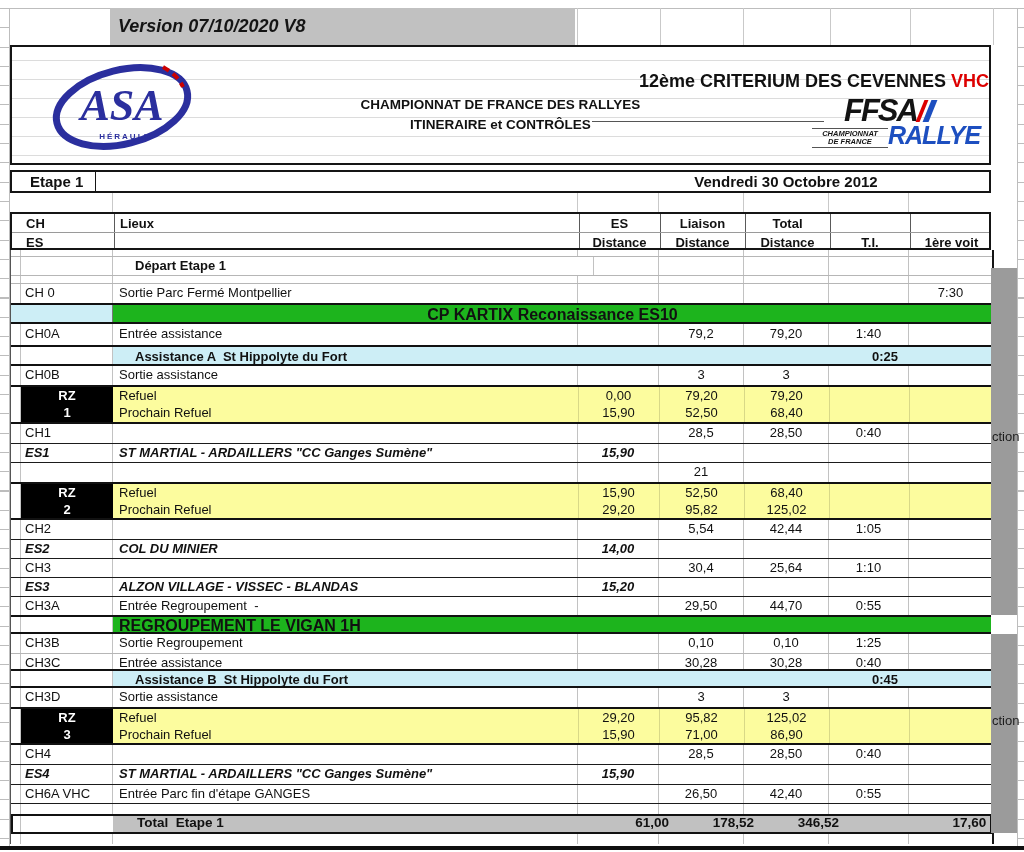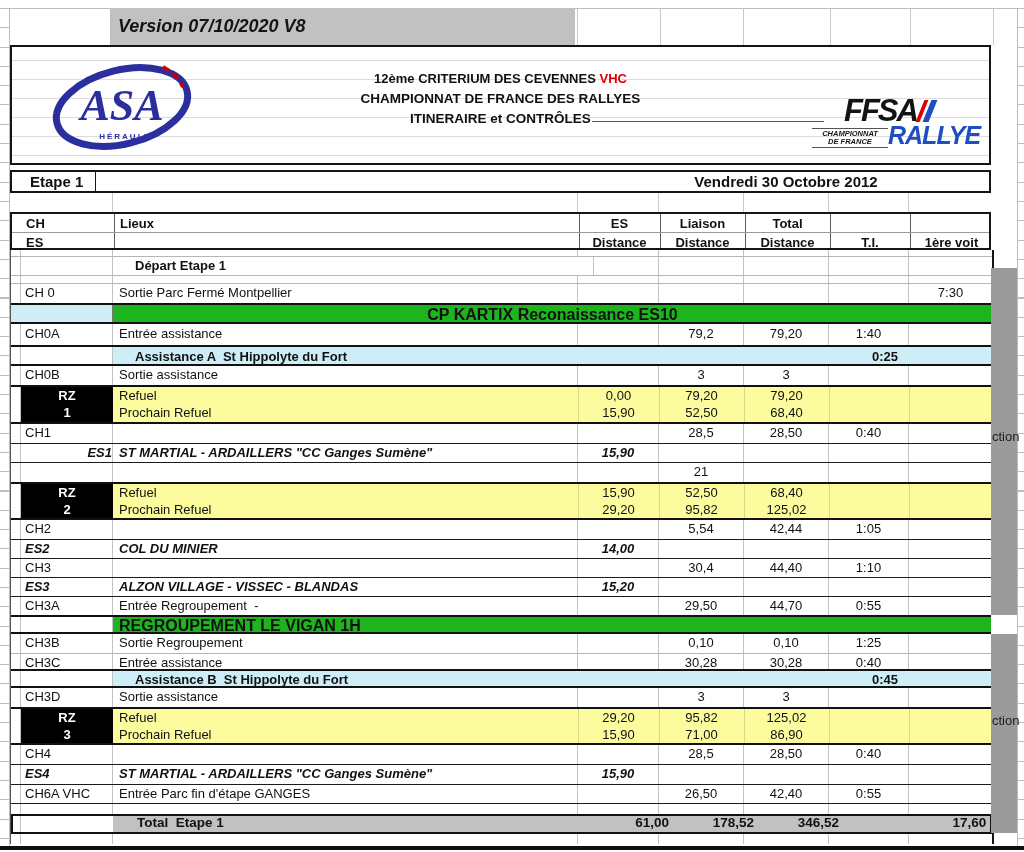--- a/index.html
+++ b/index.html
@@ -10,21 +10,21 @@
   .gridcol{background:repeating-linear-gradient(to bottom,#bdbdbd 0 1px,transparent 1px 19.3px);}
   .hstub{background:#c9c9c9;width:1px;}
   .hline-top{height:1px;background:#bdbdbd;}
   
   #version-cell{left:110px;top:8px;width:465px;height:37px;background:var(--grayhdr);
     font-size:18px;font-weight:bold;line-height:37px;padding-left:8px;color:#141414;font-style:italic;}
   
   #title-box{left:10px;top:45px;width:981px;height:120px;border:2px solid #151515;background:#fff;}
   .boxline{position:absolute;left:0;right:0;height:1px;background:#dcdcdc;}
   #titles{position:absolute;left:0;right:0;top:24px;text-align:center;z-index:3;}
-  #title-main{font-size:13px;font-weight:bold;white-space:pre;}
+  #title-main{font-size:18px;font-weight:bold;white-space:pre;text-align:right;}
   #title-main .accent{color:var(--red);}
   .subtitle{font-size:13.5px;font-weight:bold;margin-top:5px;white-space:pre;}
   
   #ffsa-line{position:absolute;left:580px;top:74px;width:232px;height:1px;background:#555;z-index:2;}
   #ffsa-name{position:absolute;left:832px;top:46px;z-index:4;display:flex;align-items:center;
     font-size:31px;font-weight:800;font-style:italic;letter-spacing:-2px;color:#131313;}
   .sl{display:inline-block;height:22px;transform:skewX(-22deg);margin-left:3px;}
   .sl.red{width:4px;background:var(--red);}
   .sl.blue{width:6px;background:var(--ffsablue);}
   #ffsa-champ{position:absolute;left:800px;top:81px;width:76px;text-align:center;z-index:4;
@@ -261,21 +261,21 @@
         <div class="c vr " style="left: 10px; width: 92px; line-height: 17px; padding-left: 4px;">CH1</div>
         <div class="c vr " style="left: 102px; width: 465px; line-height: 17px; padding-left: 6px;"></div>
         <div class="c vr ctr " style="left: 567px; width: 81px; line-height: 17px;"></div>
         <div class="c vr ctr" style="left: 648px; width: 85px; line-height: 17px;">28,5</div>
         <div class="c vr ctr" style="left: 733px; width: 85px; line-height: 17px;">28,50</div>
         <div class="c vr ctr" style="left: 818px; width: 80px; line-height: 17px;">0:40</div>
         <div class="c ctr" style="left: 898px; width: 83px; line-height: 17px;"></div>
       </div>
       <div class="row es bt-b1" style="height: 19px;">
         <div class="c vr" style="left: 0px; width: 10px; line-height: 17px;"></div>
-        <div class="c vr bi " style="left: 10px; width: 92px; line-height: 17px; padding-left: 4px; text-align: right;">ES1</div>
+        <div class="c vr bi " style="left: 10px; width: 92px; line-height: 17px; padding-left: 4px;">ES1</div>
         <div class="c vr bi " style="left: 102px; width: 465px; line-height: 17px; padding-left: 6px;">ST MARTIAL - ARDAILLERS "CC Ganges Sumène"</div>
         <div class="c vr ctr bi " style="left: 567px; width: 81px; line-height: 17px;">15,90</div>
         <div class="c vr ctr" style="left: 648px; width: 85px; line-height: 17px;"></div>
         <div class="c vr ctr" style="left: 733px; width: 85px; line-height: 17px;"></div>
         <div class="c vr ctr" style="left: 818px; width: 80px; line-height: 17px;"></div>
         <div class="c ctr" style="left: 898px; width: 83px; line-height: 17px;"></div>
       </div>
       <div class="row n bt-b1" style="height: 20px;">
         <div class="c vr" style="left: 0px; width: 10px; line-height: 18px;"></div>
         <div class="c vr " style="left: 10px; width: 92px; line-height: 18px; padding-left: 4px;"></div>
@@ -335,21 +335,21 @@
         <div class="c vr ctr" style="left: 733px; width: 85px; line-height: 17px;"></div>
         <div class="c vr ctr" style="left: 818px; width: 80px; line-height: 17px;"></div>
         <div class="c ctr" style="left: 898px; width: 83px; line-height: 17px;"></div>
       </div>
       <div class="row n bt-b1" style="height: 19px;">
         <div class="c vr" style="left: 0px; width: 10px; line-height: 17px;"></div>
         <div class="c vr " style="left: 10px; width: 92px; line-height: 17px; padding-left: 4px;">CH3</div>
         <div class="c vr " style="left: 102px; width: 465px; line-height: 17px; padding-left: 6px;"></div>
         <div class="c vr ctr " style="left: 567px; width: 81px; line-height: 17px;"></div>
         <div class="c vr ctr" style="left: 648px; width: 85px; line-height: 17px;">30,4</div>
-        <div class="c vr ctr" style="left: 733px; width: 85px; line-height: 17px;">44,40</div>
+        <div class="c vr ctr" style="left: 733px; width: 85px; line-height: 17px;">25,64</div>
         <div class="c vr ctr" style="left: 818px; width: 80px; line-height: 17px;">1:10</div>
         <div class="c ctr" style="left: 898px; width: 83px; line-height: 17px;"></div>
       </div>
       <div class="row es bt-b1" style="height: 19px;">
         <div class="c vr" style="left: 0px; width: 10px; line-height: 17px;"></div>
         <div class="c vr bi " style="left: 10px; width: 92px; line-height: 17px; padding-left: 4px;">ES3</div>
         <div class="c vr bi " style="left: 102px; width: 465px; line-height: 17px; padding-left: 6px;">ALZON VILLAGE - VISSEC - BLANDAS</div>
         <div class="c vr ctr bi " style="left: 567px; width: 81px; line-height: 17px;">15,20</div>
         <div class="c vr ctr" style="left: 648px; width: 85px; line-height: 17px;"></div>
         <div class="c vr ctr" style="left: 733px; width: 85px; line-height: 17px;"></div>

